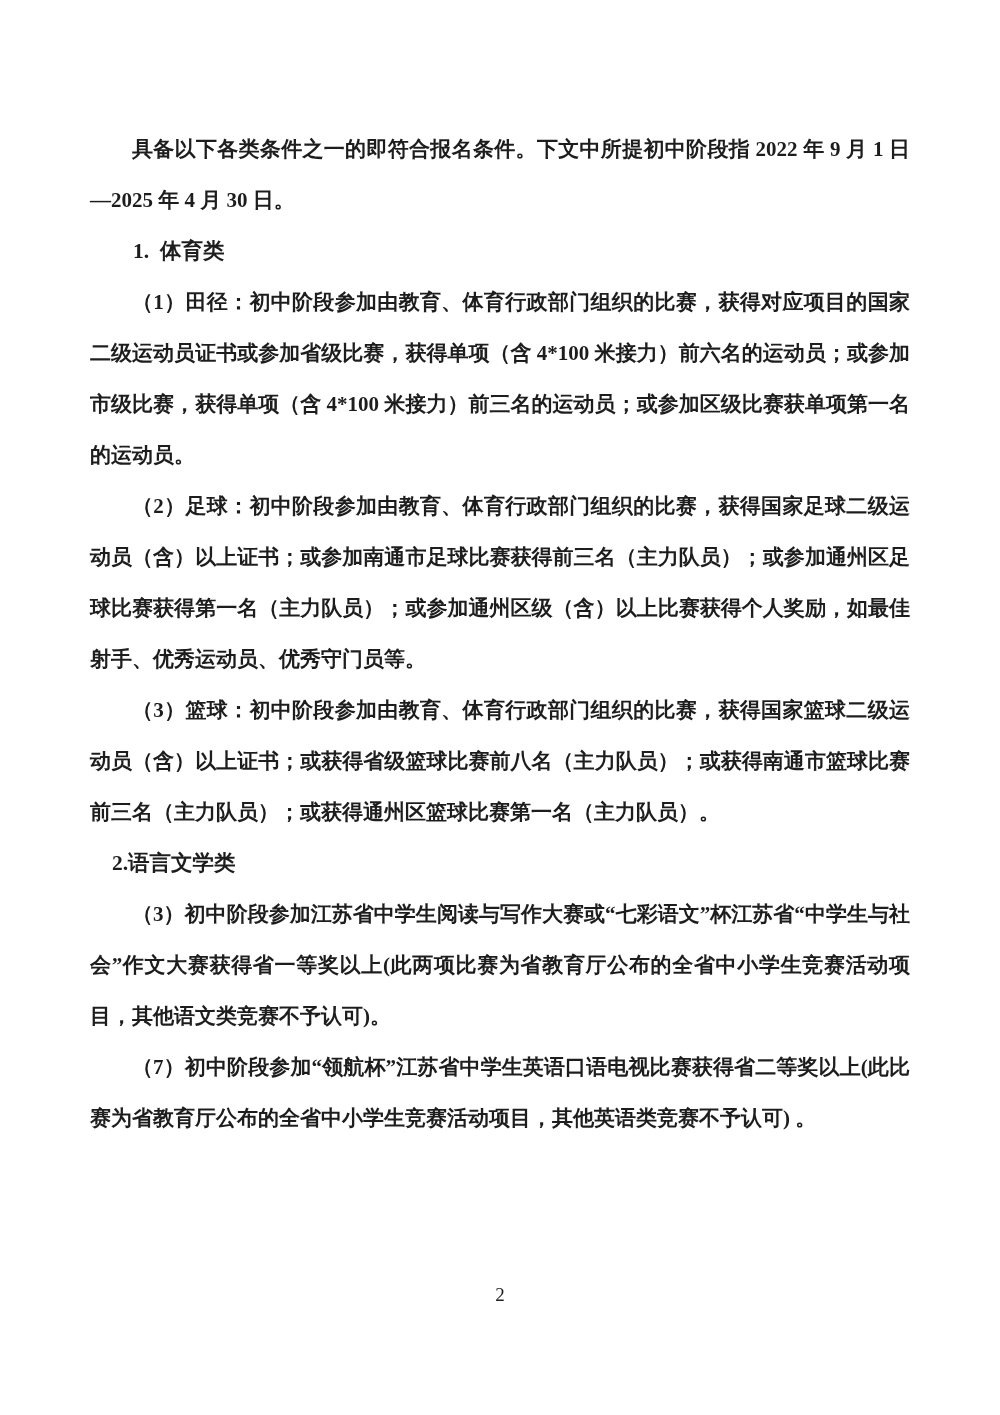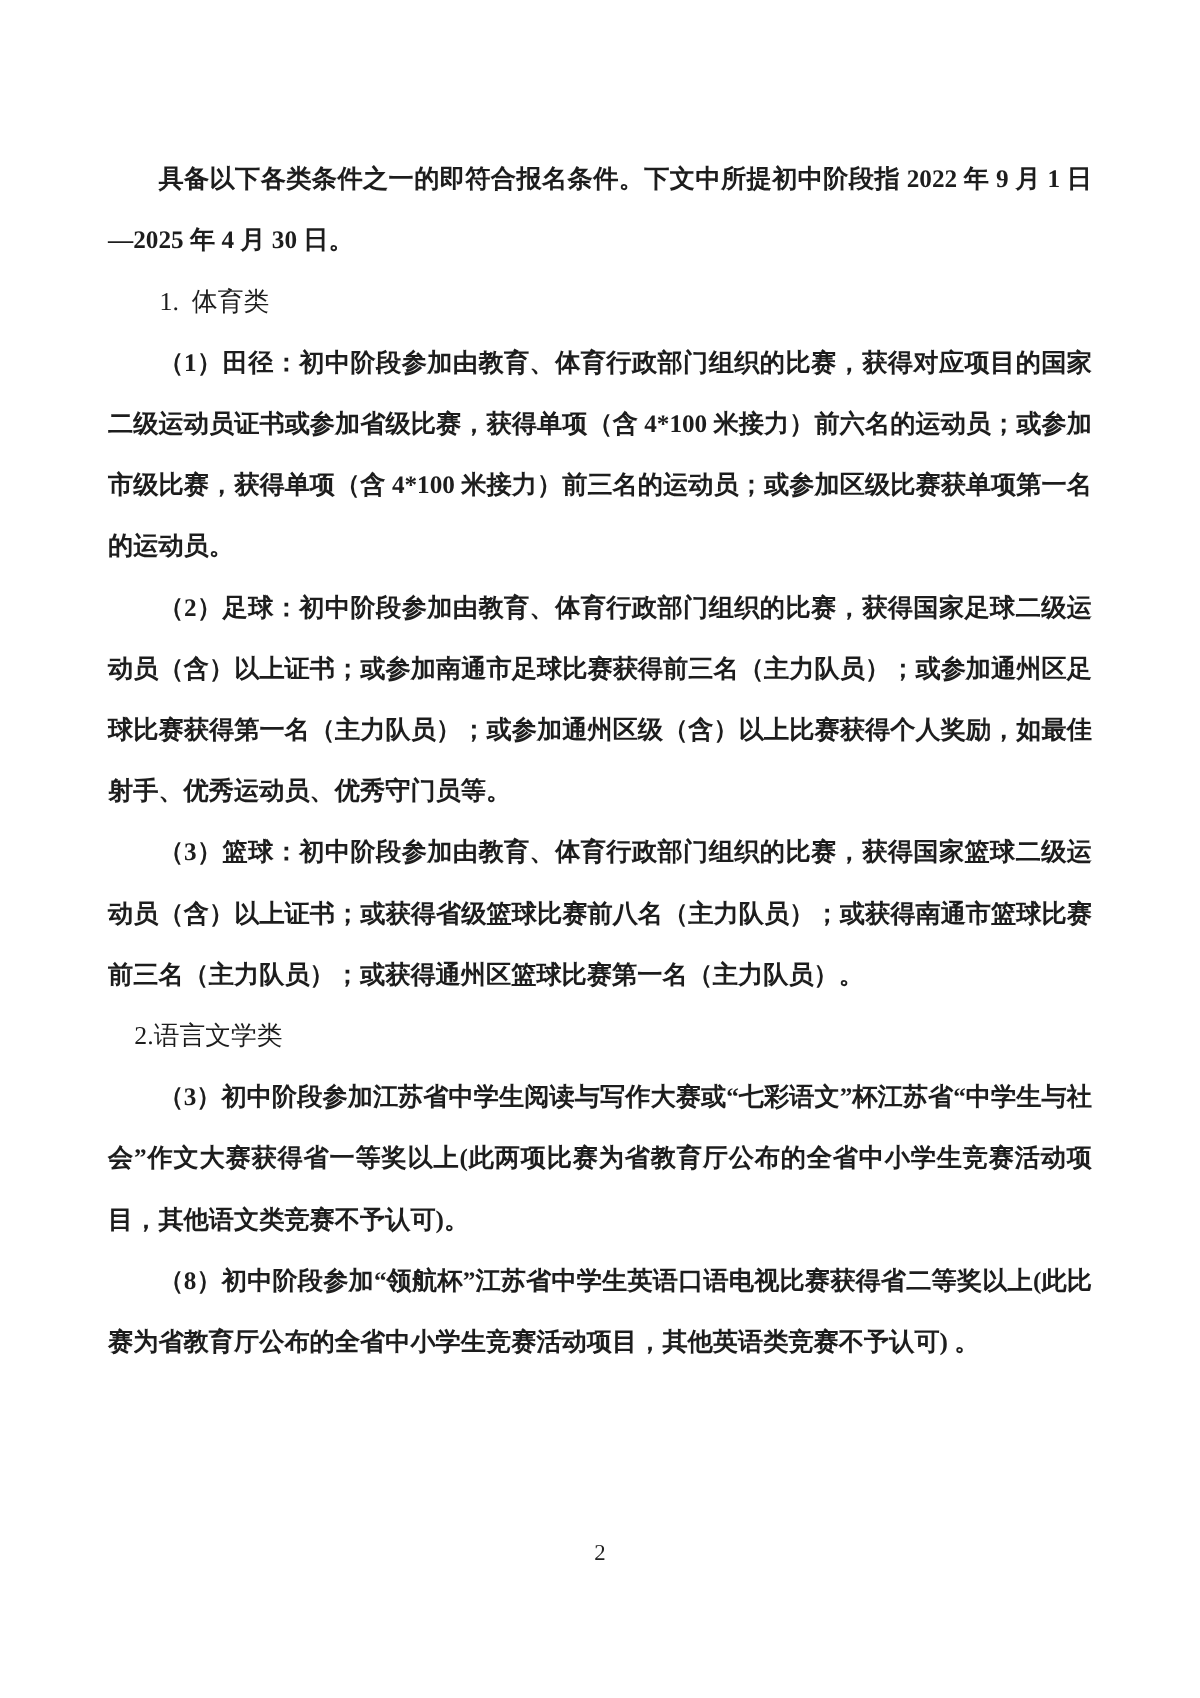--- a/index.html
+++ b/index.html
@@ -32,21 +32,21 @@
     text-align: justify;
     text-justify: inter-ideograph;
     word-break: break-all;
     text-indent: 2em;
     font-weight: 700;
   }
   .heading {
     margin: 0;
     font-size: 21.5px;
     line-height: 51px;
-    font-weight: 400;
+    font-weight: 700;
     text-indent: 2em;
     word-break: break-all;
   }
   .heading.indent-small {
     text-indent: 1.02em;
   }
   .footer {
     position: absolute;
     top: 1281px;
     left: 0;
@@ -71,19 +71,19 @@
 
     <p class="para">（2）足球：初中阶段参加由教育、体育行政部门组织的比赛，获得国家足球二级运动员（含）以上证书；或参加南通市足球比赛获得前三名（主力队员）；或参加通州区足球比赛获得第一名（主力队员）；或参加通州区级（含）以上比赛获得个人奖励，如最佳射手、优秀运动员、优秀守门员等。</p>
 
     <p class="para">（3）篮球：初中阶段参加由教育、体育行政部门组织的比赛，获得国家篮球二级运动员（含）以上证书；或获得省级篮球比赛前八名（主力队员）；或获得南通市篮球比赛前三名（主力队员）；或获得通州区篮球比赛第一名（主力队员）。</p>
 
 
     <p class="heading indent-small">2.语言文学类</p>
 
     <p class="para">（3）初中阶段参加江苏省中学生阅读与写作大赛或“七彩语文”杯江苏省“中学生与社会”作文大赛获得省一等奖以上(此两项比赛为省教育厅公布的全省中小学生竞赛活动项目，其他语文类竞赛不予认可)。</p>
 
-    <p class="para">（8）初中阶段参加“领航杯”江苏省中学生英语口语电视比赛获得省二等奖以上(此比赛为省教育厅公布的全省中小学生竞赛活动项目，其他英语类竞赛不予认可) 。</p>
+    <p class="para">（7）初中阶段参加“领航杯”江苏省中学生英语口语电视比赛获得省二等奖以上(此比赛为省教育厅公布的全省中小学生竞赛活动项目，其他英语类竞赛不予认可) 。</p>
 
 
   </div>
 
   <div class="footer">2</div>
 </div>
 
 </body></html>

